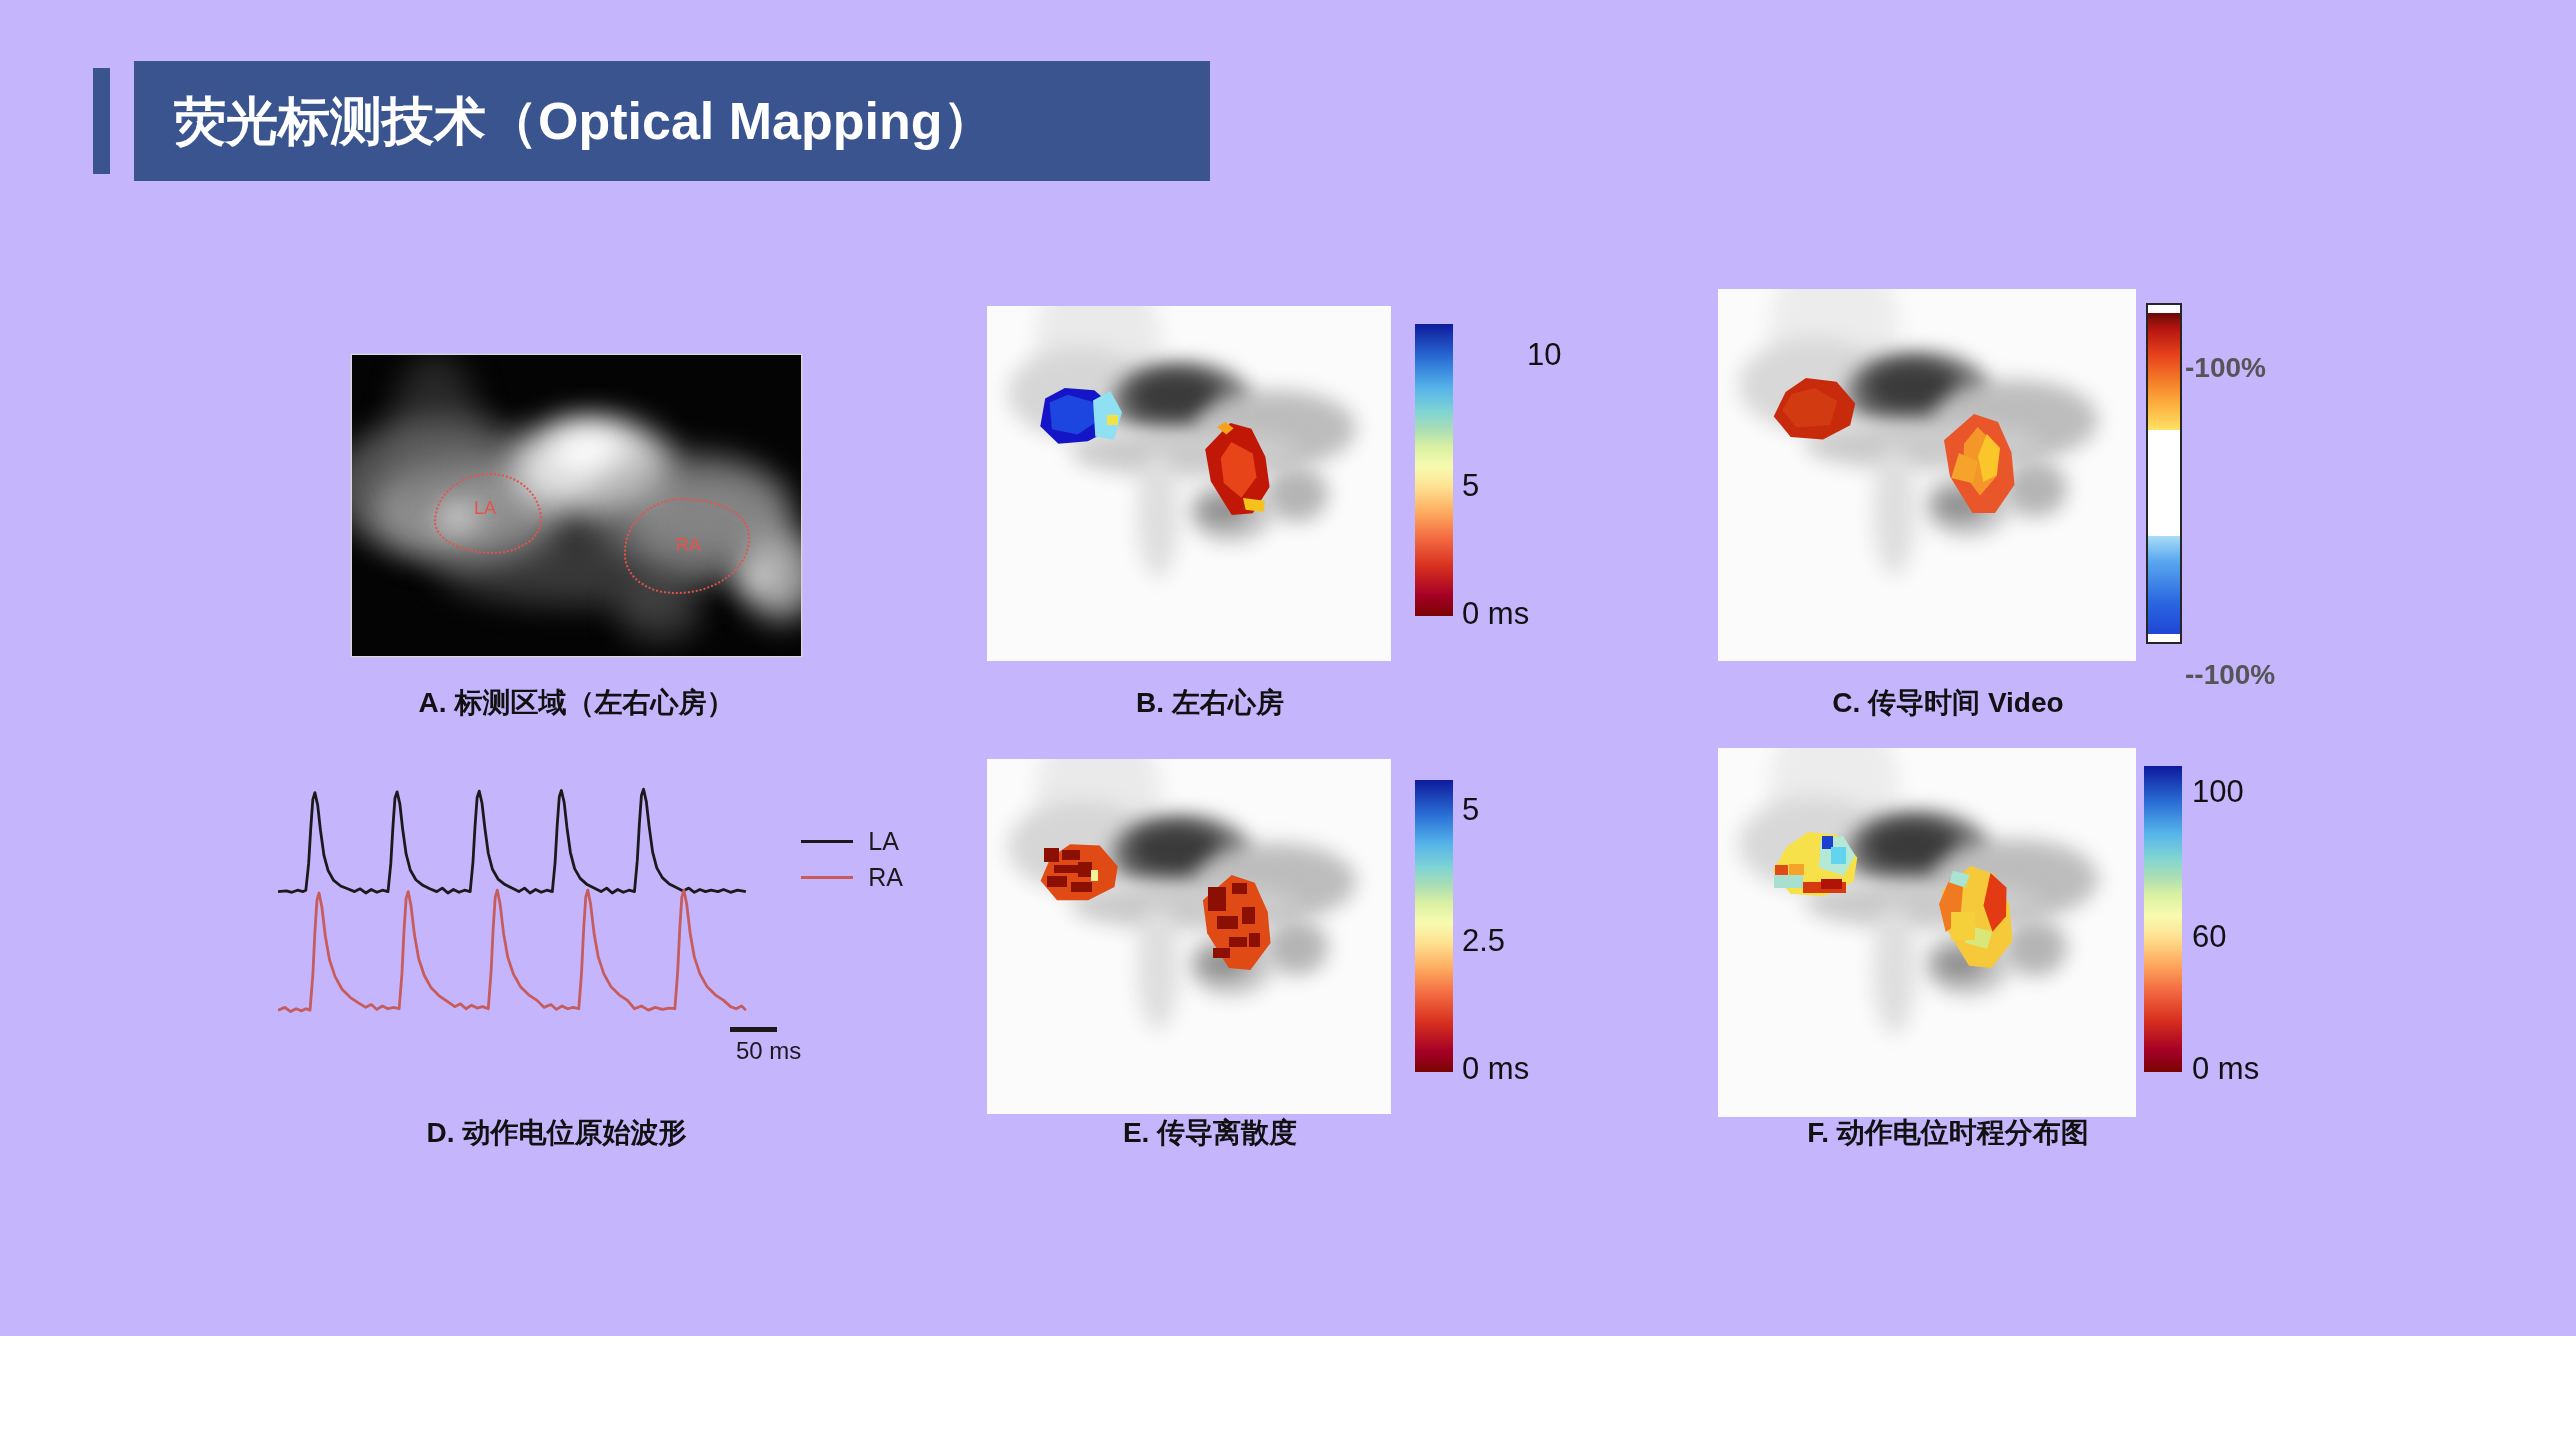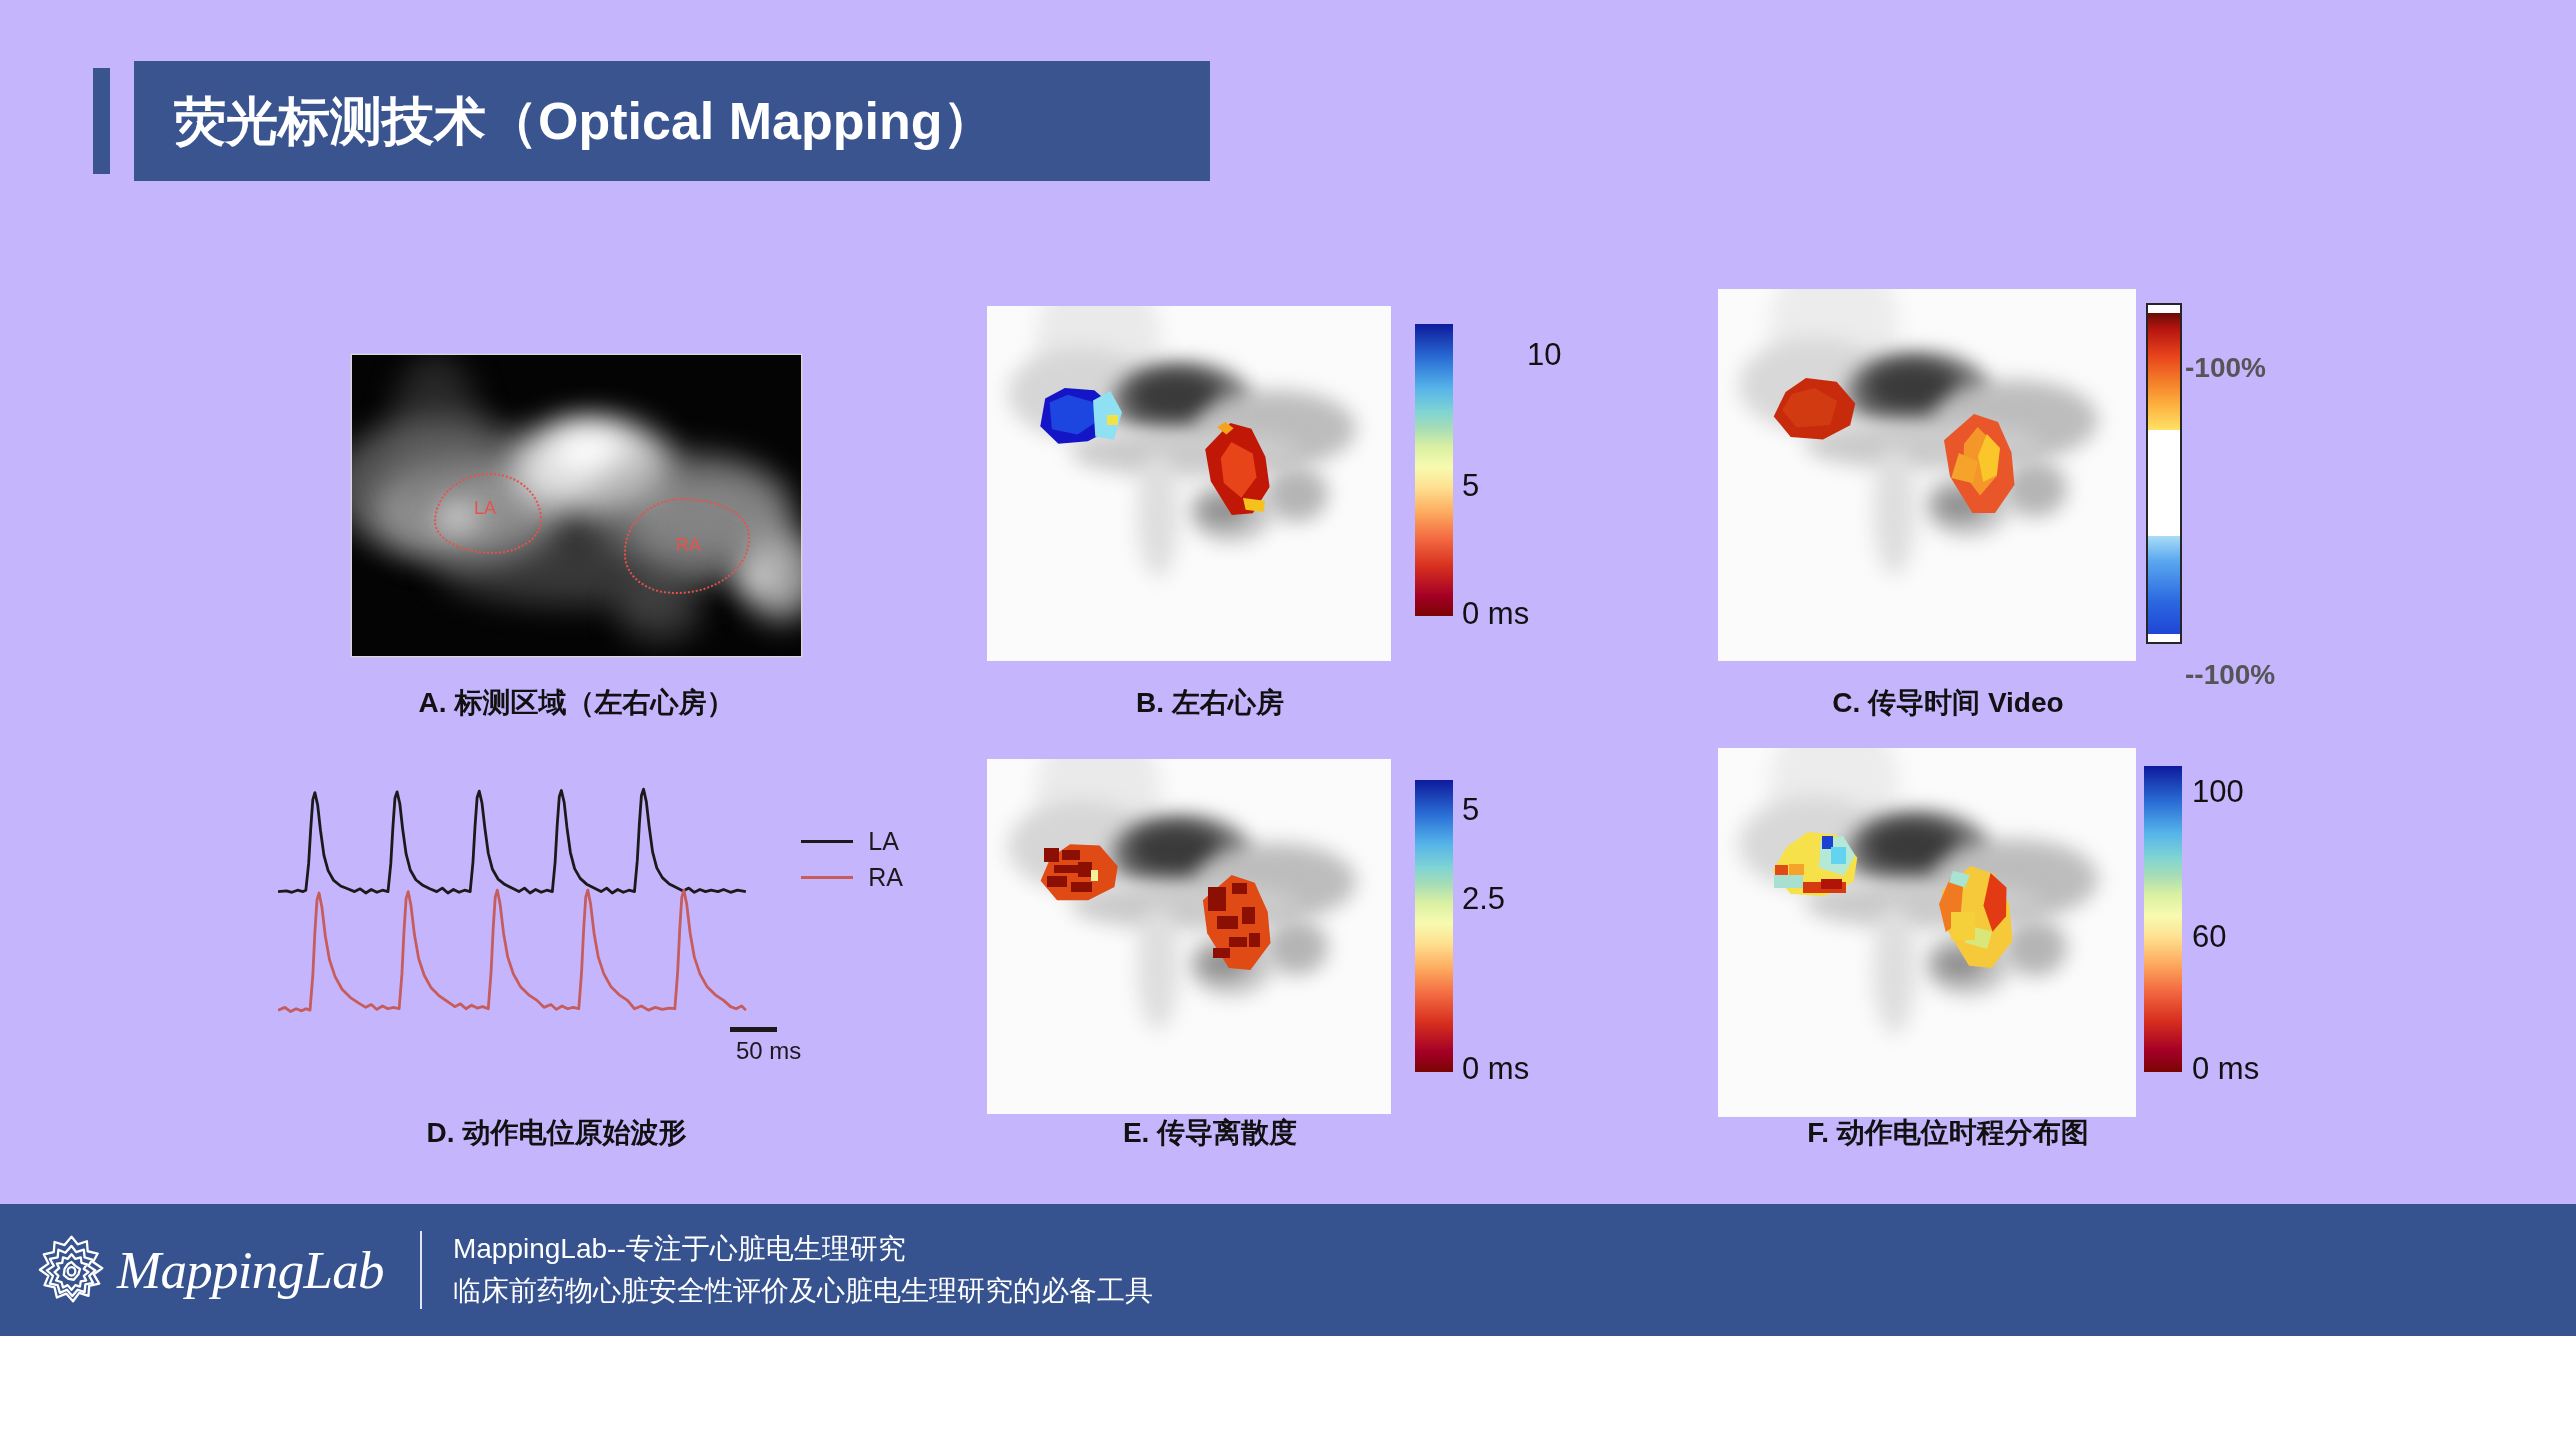--- a/index.html
+++ b/index.html
@@ -290,21 +290,21 @@
       <div class="atrium" style="left:255px;top:148px;width:12.5px;height:16.7px;background:#8c0f04;"></div>
       <div class="atrium" style="left:242px;top:178px;width:18px;height:9.7px;background:#8c0f04;"></div>
       <div class="atrium" style="left:262px;top:174px;width:11px;height:14px;background:#8c0f04;"></div>
       <div class="atrium" style="left:226px;top:189px;width:16.7px;height:9.7px;background:#8c0f04;"></div>
     </div>
 
     <div class="cbar" style="left:1415px;top:780px;width:38px;height:292px;">
       <div class="cbar-strip jet"></div>
     </div>
     <div class="cbar-tick" style="left:1462px;top:792px;">5</div>
-    <div class="cbar-tick" style="left:1462px;top:881px;">2.5</div>
+    <div class="cbar-tick" style="left:1462px;top:923px;">2.5</div>
     <div class="cbar-tick" style="left:1462px;top:1051px;">0 ms</div>
 
     <div class="caption" style="left:987px;top:1114px;width:446px;">E.   传导离散度</div>
   </div>
 
   <div class="panel">
     <div class="heart" style="left:1718px;top:748px;width:418px;height:369px;">
       <div class="blob" style="left:52px;top:-42px;width:129px;height:167px;background:#ececec;"></div>
       <div class="blob" style="left:21px;top:49px;width:150px;height:94px;background:#d8d8d8;"></div>
       <div class="blob" style="left:129px;top:63px;width:143px;height:80px;background:#6f6f6f;"></div>
@@ -344,32 +344,15 @@
     <div class="cbar" style="left:2144px;top:766px;width:38px;height:306px;">
       <div class="cbar-strip jet"></div>
     </div>
     <div class="cbar-tick" style="left:2192px;top:774px;">100</div>
     <div class="cbar-tick" style="left:2192px;top:919px;">60</div>
     <div class="cbar-tick" style="left:2192px;top:1051px;">0 ms</div>
 
     <div class="caption" style="left:1718px;top:1114px;width:460px;">F. 动作电位时程分布图</div>
   </div>
 
-  <div class="footer">
-    <svg class="footer-logo-mark" viewBox="0 0 100 100">
-      <g fill="none" stroke="#ffffff" stroke-width="3" stroke-linejoin="round">
-        <path d="M50 6 L58 16 L70 12 L71 25 L84 28 L78 39 L90 47 L79 55 L86 67 L73 70 L72 83 L60 79 L52 90 L43 80 L31 85 L28 72 L15 69 L20 57 L9 49 L20 41 L14 29 L27 26 L28 13 L41 17 Z"></path>
-        <path d="M50 18 L56 26 L66 23 L67 33 L77 36 L72 44 L81 50 L73 57 L78 66 L68 68 L67 78 L58 75 L51 83 L44 75 L35 79 L32 69 L22 67 L26 57 L18 50 L27 44 L22 35 L32 33 L33 23 L42 27 Z"></path>
-        <path d="M50 29 L55 35 L62 33 L63 40 L70 42 L66 48 L72 52 L66 57 L69 63 L62 64 L61 71 L55 69 L50 75 L45 69 L39 72 L37 65 L30 63 L33 57 L28 52 L34 47 L31 41 L38 40 L39 33 L45 35 Z"></path>
-        <path d="M50 39 L55 44 L61 48 L59 55 L53 62 L46 61 L40 56 L41 48 L45 42 Z"></path>
-        <ellipse cx="50" cy="51" rx="5" ry="5.5"></ellipse>
-      </g>
-    </svg>
-    <div class="footer-brand">MappingLab</div>
-    <div class="footer-divider"></div>
-    <div class="footer-lines">
-      <div class="footer-line">MappingLab--专注于心脏电生理研究</div>
-      <div class="footer-line">临床前药物心脏安全性评价及心脏电生理研究的必备工具</div>
-    </div>
-  </div>
 
 </div>
 
 
 </body></html>

